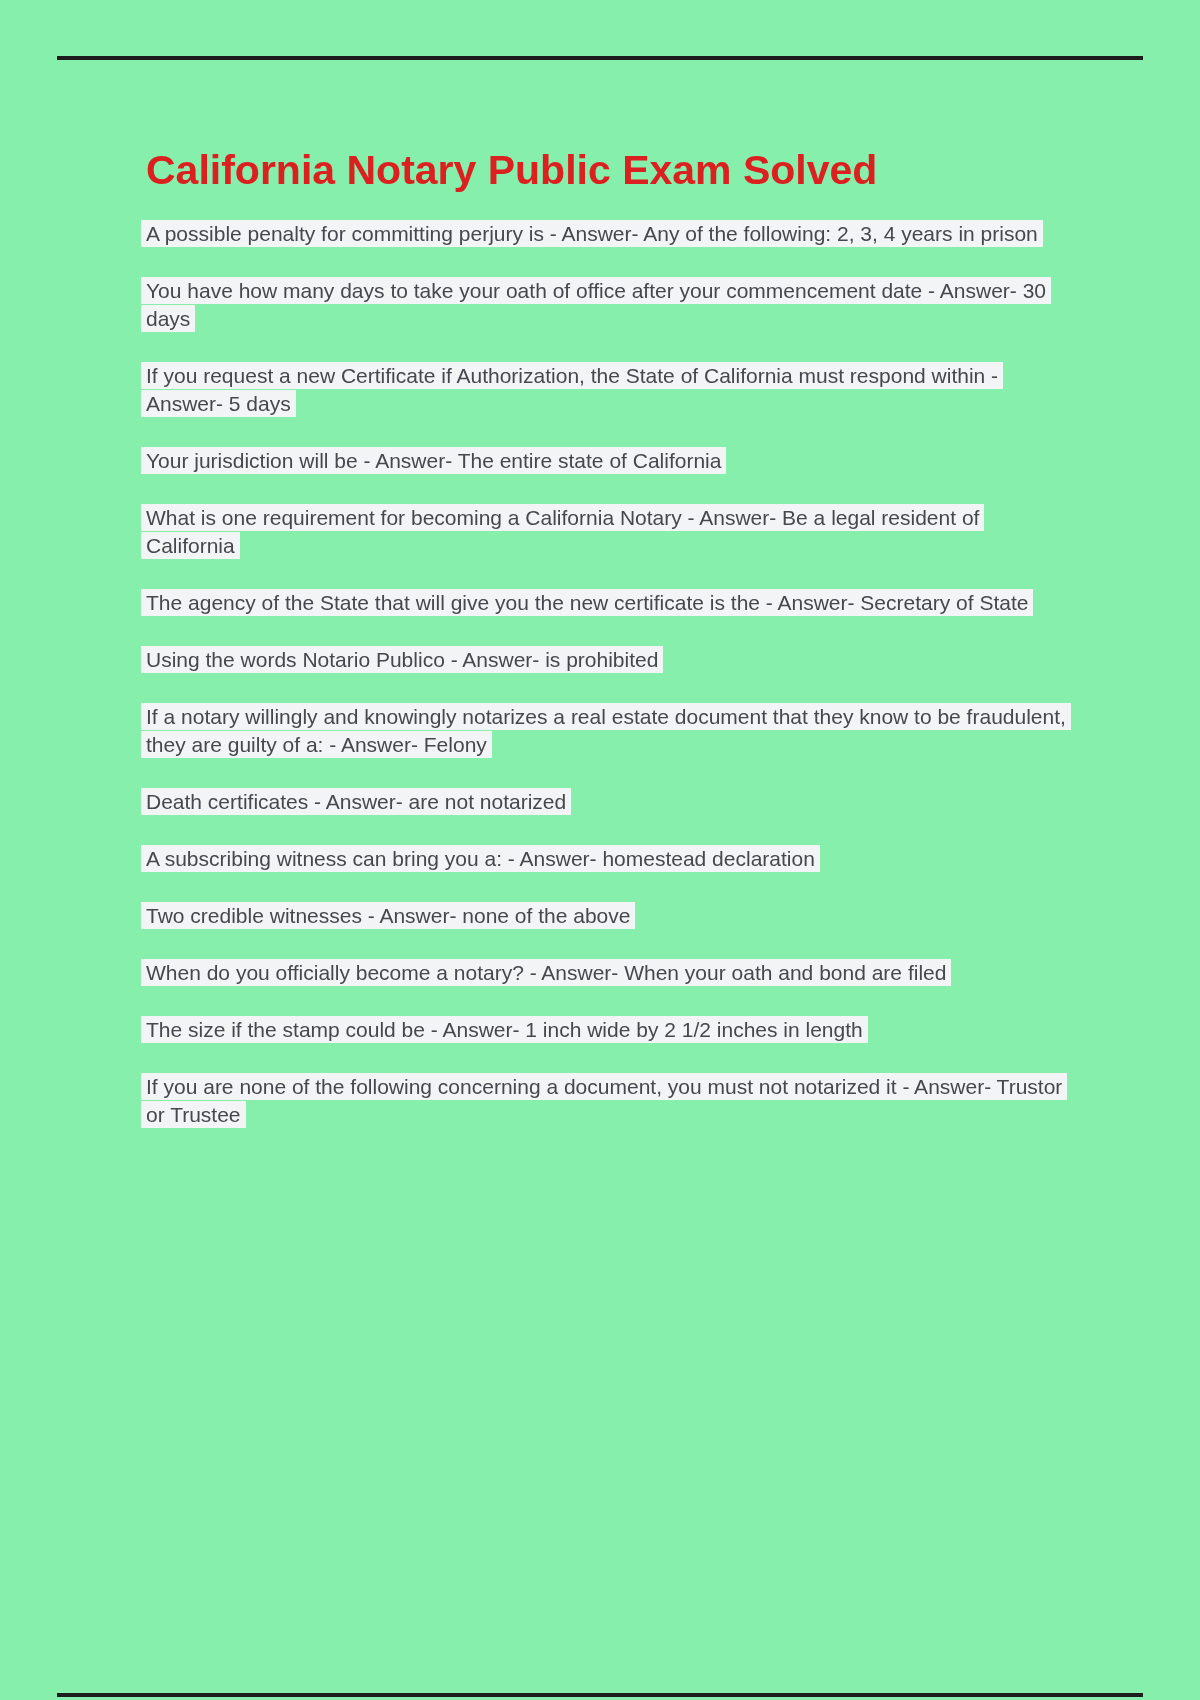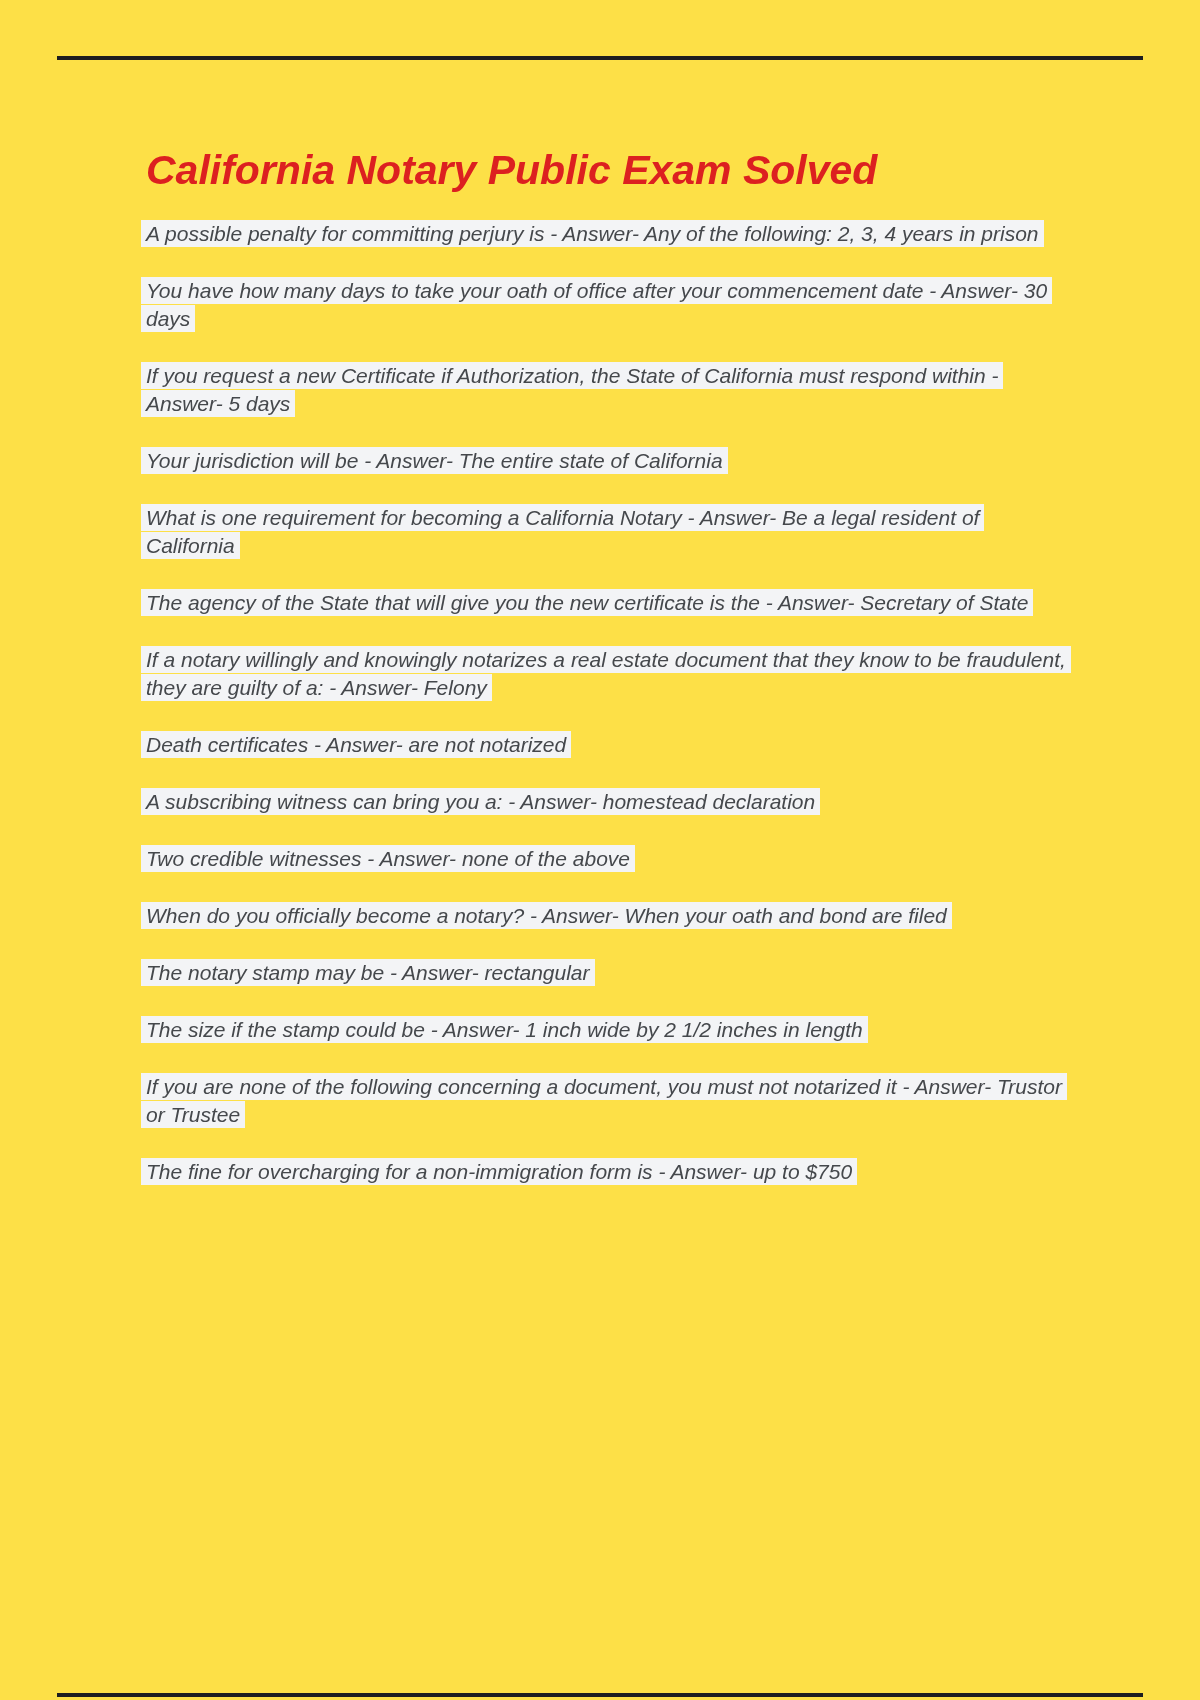--- a/index.html
+++ b/index.html
@@ -48,56 +48,55 @@
     background: var(--hl, #f3f4f6);
     padding: 2px 5px;
     margin-left: -5px;
     -webkit-box-decoration-break: clone;
     box-decoration-break: clone;
   }
 </style>
 </head>
 <body>
 
-<div class="page" style="--title: #dc2020; --text: #45484c; --hl: #f3f4f6; --rule: #1d1d1f; background: #fde047; font-style: italic;">
+<div class="page" style="--title: #dc2020; --text: #45484c; --hl: #f3f4f6; --rule: #1d1d1f; background: #86efac;">
   <div class="rule rule-top"></div>
 
   <div class="content">
     <h1 class="doc-title">California Notary Public Exam Solved</h1>
 
     <div id="qa-list">
   <p class="qa"><span class="hl">A possible penalty for committing perjury is - Answer- Any of the following: 2, 3, 4 years in prison</span></p>
 
   <p class="qa"><span class="hl">You have how many days to take your oath of office after your commencement date - Answer- 30 days</span></p>
 
   <p class="qa"><span class="hl">If you request a new Certificate if Authorization, the State of California must respond within - Answer- 5 days</span></p>
 
   <p class="qa"><span class="hl">Your jurisdiction will be - Answer- The entire state of California</span></p>
 
   <p class="qa"><span class="hl">What is one requirement for becoming a California Notary - Answer- Be a legal resident of California</span></p>
 
   <p class="qa"><span class="hl">The agency of the State that will give you the new certificate is the - Answer- Secretary of State</span></p>
 
+  <p class="qa"><span class="hl">Using the words Notario Publico - Answer- is prohibited</span></p>
 
   <p class="qa"><span class="hl">If a notary willingly and knowingly notarizes a real estate document that they know to be fraudulent, they are guilty of a: - Answer- Felony</span></p>
 
   <p class="qa"><span class="hl">Death certificates - Answer- are not notarized</span></p>
 
   <p class="qa"><span class="hl">A subscribing witness can bring you a: - Answer- homestead declaration</span></p>
 
 
   <p class="qa"><span class="hl">Two credible witnesses - Answer- none of the above</span></p>
 
   <p class="qa"><span class="hl">When do you officially become a notary? - Answer- When your oath and bond are filed</span></p>
 
-  <p class="qa"><span class="hl">The notary stamp may be - Answer- rectangular</span></p>
 
   <p class="qa"><span class="hl">The size if the stamp could be - Answer- 1 inch wide by 2 1/2 inches in length</span></p>
 
   <p class="qa"><span class="hl">If you are none of the following concerning a document, you must not notarized it - Answer- Trustor or Trustee</span></p>
 
-  <p class="qa"><span class="hl">The fine for overcharging for a non-immigration form is - Answer- up to $750</span></p>
 
 </div>
   </div>
 
   <div class="rule rule-bottom"></div>
 </div>
 
 </body></html>

